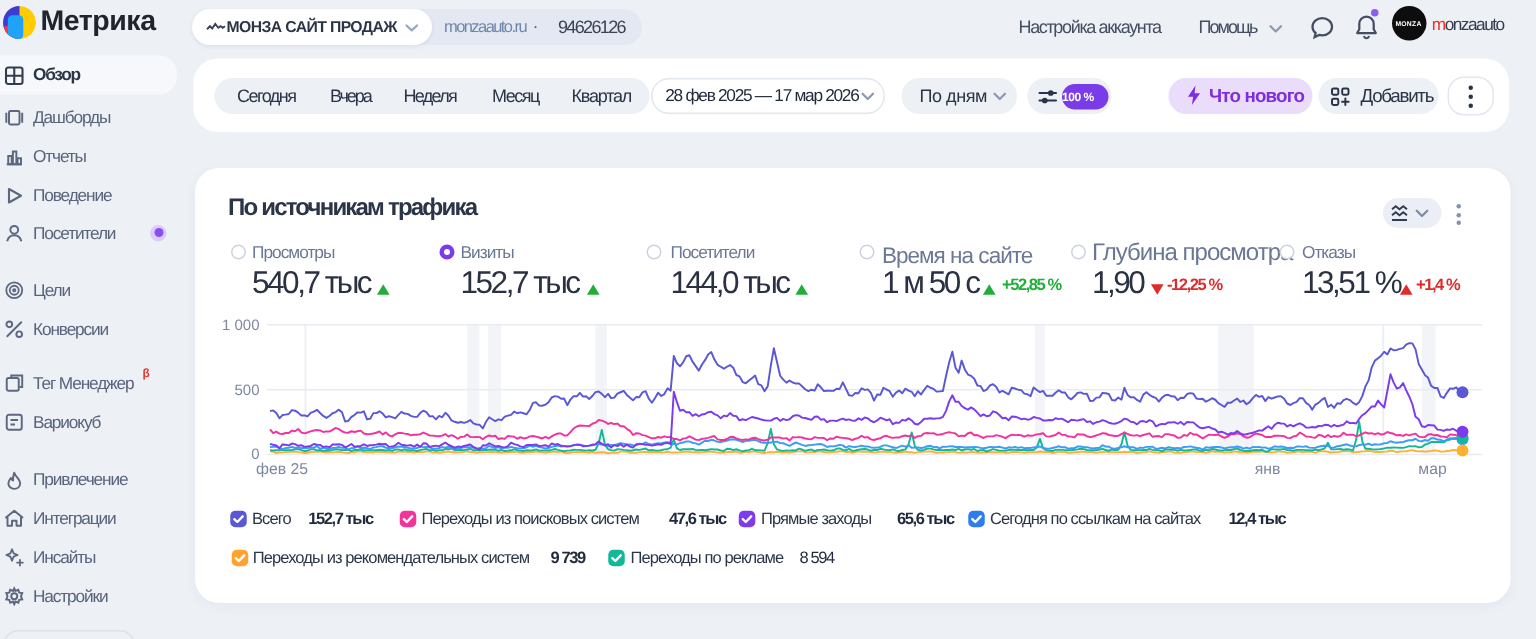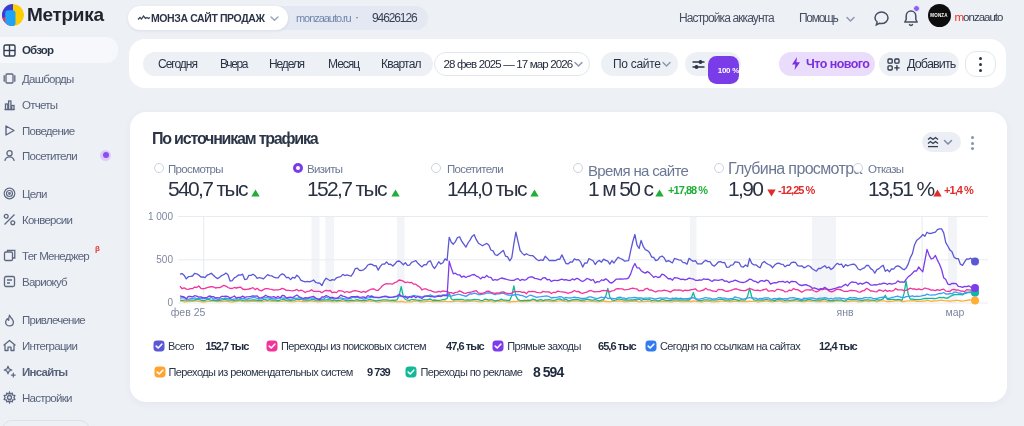--- a/index.html
+++ b/index.html
@@ -128,21 +128,21 @@
 <svg class="abs ic" style="left:3px;top:339.0px" width="13" height="13" viewBox="0 0 13 13">
     <path d="M2 11.5 L2 6 L1 6 L6.5 1.5 L12 6 L11 6 L11 11.5 L8 11.5 L8 8.2 L5 8.2 L5 11.5 Z" fill="none" stroke="#5d6880" stroke-width="1.3" stroke-linejoin="round"></path>
   </svg>
 <div class="abs" style="left:22px;top:339.5px;font-size:11.5px;font-weight:400;color:#59647c;letter-spacing:-0.75px;line-height:12px">Интеграции</div>
 <svg class="abs ic" style="left:3px;top:365.0px" width="13" height="13" viewBox="0 0 13 13">
     <g stroke="#5d6880" fill="none" stroke-width="1.2" stroke-linejoin="round">
       <path d="M5 1.2 L6.1 3.9 L8.8 5 L6.1 6.1 L5 8.8 L3.9 6.1 L1.2 5 L3.9 3.9 Z"></path>
       <path d="M10.3 8.2 L10.3 12 M8.4 10.1 L12.2 10.1" stroke-linecap="round"></path>
     </g>
   </svg>
-<div class="abs" style="left:22px;top:365.5px;font-size:11.5px;font-weight:700;color:#59647c;letter-spacing:-0.75px;line-height:12px">Инсайты</div>
+<div class="abs" style="left:22px;top:365.5px;font-size:11.5px;font-weight:400;color:#59647c;letter-spacing:-0.75px;line-height:12px">Инсайты</div>
 <svg class="abs ic" style="left:3px;top:391.0px" width="13" height="13" viewBox="0 0 13 13">
     <g fill="none" stroke="#5d6880" stroke-width="1.3">
       <circle cx="6.5" cy="6.5" r="2"></circle>
       <path d="M6.5 1.2 L7.3 3 L9.2 2.2 L9.8 4.1 L11.8 4.4 L11 6.5 L11.8 8.6 L9.8 8.9 L9.2 10.8 L7.3 10 L6.5 11.8 L5.7 10 L3.8 10.8 L3.2 8.9 L1.2 8.6 L2 6.5 L1.2 4.4 L3.2 4.1 L3.8 2.2 L5.7 3 Z"></path>
     </g>
   </svg>
 <div class="abs" style="left:22px;top:391.5px;font-size:11.5px;font-weight:400;color:#59647c;letter-spacing:-0.75px;line-height:12px">Настройки</div>
 
 <div class="abs" style="left:129px;top:39px;width:877px;height:49px;background:#fff;border-radius:16px"></div>
 <div class="abs" style="left:143px;top:52px;width:290px;height:24px;background:#edf0f5;border-radius:12px"></div>
@@ -150,34 +150,34 @@
 <div class="abs" style="left:220px;top:57.5px;font-size:12px;color:#2b3447;letter-spacing:-1.35px;line-height:13px">Вчера</div>
 <div class="abs" style="left:269px;top:57.5px;font-size:12px;color:#2b3447;letter-spacing:-1.15px;line-height:13px">Неделя</div>
 <div class="abs" style="left:328px;top:57.5px;font-size:12px;color:#2b3447;letter-spacing:-1px;line-height:13px">Месяц</div>
 <div class="abs" style="left:381px;top:57.5px;font-size:12px;color:#2b3447;letter-spacing:-0.8px;line-height:13px">Квартал</div>
 <div class="abs" style="left:433.5px;top:51.8px;width:156px;height:24px;background:#fff;border:1px solid #e2e6ee;border-radius:12px"></div>
 <div class="abs" style="left:443.5px;top:58px;font-size:11.5px;color:#222b3c;letter-spacing:-0.85px;line-height:12px">28 фев 2025 — 17 мар 2026</div>
 <svg class="abs ic" style="left:573px;top:59px" width="11" height="11" viewBox="0 0 11 11">
     <path d="M2 3.5 L5.5 7 L9 3.5" stroke="#8e98ae" stroke-width="1.5" fill="none" stroke-linecap="round" stroke-linejoin="round"></path>
   </svg>
 <div class="abs" style="left:601px;top:52px;width:77px;height:24px;background:#edf0f5;border-radius:12px"></div>
-<div class="abs" style="left:613px;top:57.5px;font-size:12px;color:#2b3447;letter-spacing:-0.3px;line-height:13px">По сайте</div>
+<div class="abs" style="left:613px;top:57.5px;font-size:12px;color:#2b3447;letter-spacing:-0.3px;line-height:13px">По дням</div>
 <svg class="abs ic" style="left:661px;top:59px" width="11" height="11" viewBox="0 0 11 11">
     <path d="M2 3.5 L5.5 7 L9 3.5" stroke="#8e98ae" stroke-width="1.5" fill="none" stroke-linecap="round" stroke-linejoin="round"></path>
   </svg>
 <div class="abs" style="left:685px;top:52px;width:56px;height:24px;background:#edf0f5;border-radius:12px"></div>
 <svg class="abs ic" style="left:692px;top:57.5px" width="13" height="13" viewBox="0 0 13 13">
     <g stroke="#2b3447" stroke-width="1.4" stroke-linecap="round">
       <line x1="1" y1="4" x2="12" y2="4"></line>
       <line x1="1" y1="9" x2="12" y2="9"></line>
     </g>
     <circle cx="8.5" cy="4" r="1.9" fill="#2b3447"></circle>
     <circle cx="4.5" cy="9" r="1.9" fill="#2b3447"></circle>
   </svg>
-<div class="abs" style="left:708px;top:56px;width:31px;height:28px;background:#7a3ce8;border-radius:8.5px;display:flex;align-items:center;justify-content:flex-end">
+<div class="abs" style="left:708px;top:56px;width:31px;height:17px;background:#7a3ce8;border-radius:8.5px;display:flex;align-items:center;justify-content:flex-start">
     <span style="color:#fff;font-size:8px;font-weight:700;letter-spacing:-0.3px">100 %</span>
   </div>
 <div class="abs" style="left:779px;top:52px;width:96px;height:24px;background:#e9ddfb;border-radius:12px"></div>
 <svg class="abs ic" style="left:789px;top:56px" width="14" height="15" viewBox="0 0 14 15">
     <path d="M8 1 L3 8.5 L6.4 8.5 L5.6 14 L11 6.2 L7.4 6.2 Z" fill="#7d2ee0"></path>
   </svg>
 <div class="abs" style="left:806px;top:57.5px;font-size:12.5px;font-weight:600;color:#7d2ee0;letter-spacing:-0.55px;line-height:13px">Что нового</div>
 <div class="abs" style="left:879px;top:52px;width:80px;height:24px;background:#edf0f5;border-radius:12px"></div>
 <svg class="abs ic" style="left:887px;top:57.5px" width="13" height="13" viewBox="0 0 13 13">
     <g fill="none" stroke="#2b3447" stroke-width="1.3">
@@ -233,21 +233,21 @@
 <div class="abs" style="left:447px;top:177.5px;font-size:21px;font-weight:500;color:#2a3142;letter-spacing:-1.65px;line-height:21px;white-space:nowrap">144,0 тыс</div>
 <svg class="abs ic" style="left:530px;top:188.5px" width="9" height="8" viewBox="0 0 9 8">
     <path d="M4.5 0.5 L8.7 7.5 L0.3 7.5 Z" fill="#1faf38"></path>
   </svg>
 <div class="abs" style="left:573px;top:162.5px;width:10px;height:10px;border-radius:50%;border:1.5px solid #ccd3df;background:#fff"></div>
 <div class="abs" style="left:588px;top:165px;font-size:15px;color:#6b7894;letter-spacing:-0.65px;line-height:12px">Время на сайте</div>
 <div class="abs" style="left:588px;top:177.5px;font-size:21px;font-weight:500;color:#2a3142;letter-spacing:-1.65px;line-height:21px;white-space:nowrap">1 м 50 с</div>
 <svg class="abs ic" style="left:655px;top:188.5px" width="9" height="8" viewBox="0 0 9 8">
     <path d="M4.5 0.5 L8.7 7.5 L0.3 7.5 Z" fill="#1faf38"></path>
   </svg>
-<div class="abs" style="left:668px;top:184px;font-size:11px;font-weight:700;color:#1faf38;letter-spacing:-0.95px;line-height:12px">+17,88 %</div>
+<div class="abs" style="left:668px;top:184px;font-size:11px;font-weight:700;color:#1faf38;letter-spacing:-0.95px;line-height:12px">+52,85 %</div>
 <div class="abs" style="left:713.5px;top:162.5px;width:10px;height:10px;border-radius:50%;border:1.5px solid #ccd3df;background:#fff"></div>
 <div class="abs" style="left:728px;top:162.5px;font-size:16px;color:#6b7894;letter-spacing:-0.65px;line-height:12px">Глубина просмотра</div>
 <div class="abs" style="left:728px;top:177.5px;font-size:21px;font-weight:500;color:#2a3142;letter-spacing:-1.65px;line-height:21px;white-space:nowrap">1,90</div>
 <svg class="abs ic" style="left:767px;top:188.5px" width="9" height="8" viewBox="0 0 9 8">
     <path d="M4.5 7.5 L8.7 0.5 L0.3 0.5 Z" fill="#e02b2b"></path>
   </svg>
 <div class="abs" style="left:778px;top:184px;font-size:11px;font-weight:700;color:#e02b2b;letter-spacing:-0.95px;line-height:12px">-12,25 %</div>
 <div class="abs" style="left:852.5px;top:162.5px;width:10px;height:10px;border-radius:50%;border:1.5px solid #ccd3df;background:#fff"></div>
 <div class="abs" style="left:868px;top:162.5px;font-size:11.5px;color:#6b7894;letter-spacing:-0.65px;line-height:12px">Отказы</div>
 <div class="abs" style="left:868px;top:177.5px;font-size:21px;font-weight:500;color:#2a3142;letter-spacing:-1.65px;line-height:21px;white-space:nowrap">13,51 %</div>
@@ -325,15 +325,15 @@
   </div>
 <div class="abs" style="left:168.5px;top:367px;font-size:11px;color:#2b3648;letter-spacing:-0.6px;line-height:11px">Переходы из рекомендательных систем</div>
 <div class="abs" style="left:367px;top:367px;font-size:11px;font-weight:700;color:#1f2a3d;letter-spacing:-0.95px;line-height:11px">9 739</div>
 <div class="abs" style="left:405.4px;top:366px">
     <svg width="12" height="12" viewBox="0 0 12 12" style="display:block">
       <rect x="0.5" y="0.5" width="11" height="11" rx="3.4" fill="#11b998"></rect>
       <path d="M3.2 6.1 L5.2 8 L8.8 4.2" stroke="#fff" stroke-width="1.6" fill="none" stroke-linecap="round" stroke-linejoin="round"></path>
     </svg>
   </div>
 <div class="abs" style="left:420.4px;top:367px;font-size:11px;color:#2b3648;letter-spacing:-0.6px;line-height:11px">Переходы по рекламе</div>
-<div class="abs" style="left:533px;top:367px;font-size:14px;font-weight:700;color:#1f2a3d;letter-spacing:-0.95px;line-height:11px">8 594</div>
+<div class="abs" style="left:533px;top:367px;font-size:11px;font-weight:400;color:#1f2a3d;letter-spacing:-0.95px;line-height:11px">8 594</div>
 
 <div class="abs" style="left:2px;top:420px;width:88px;height:20px;border:1px solid #dde1ea;border-radius:10px"></div>
 
 </body></html>

